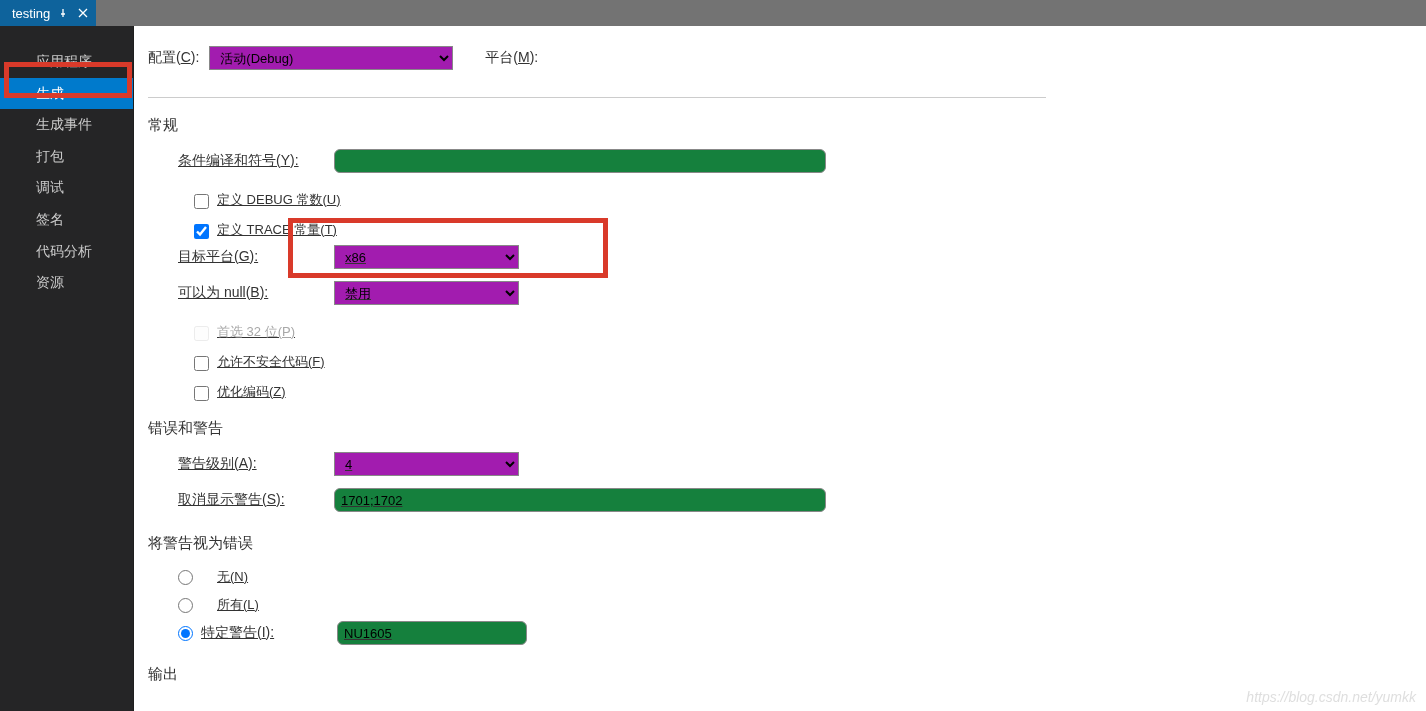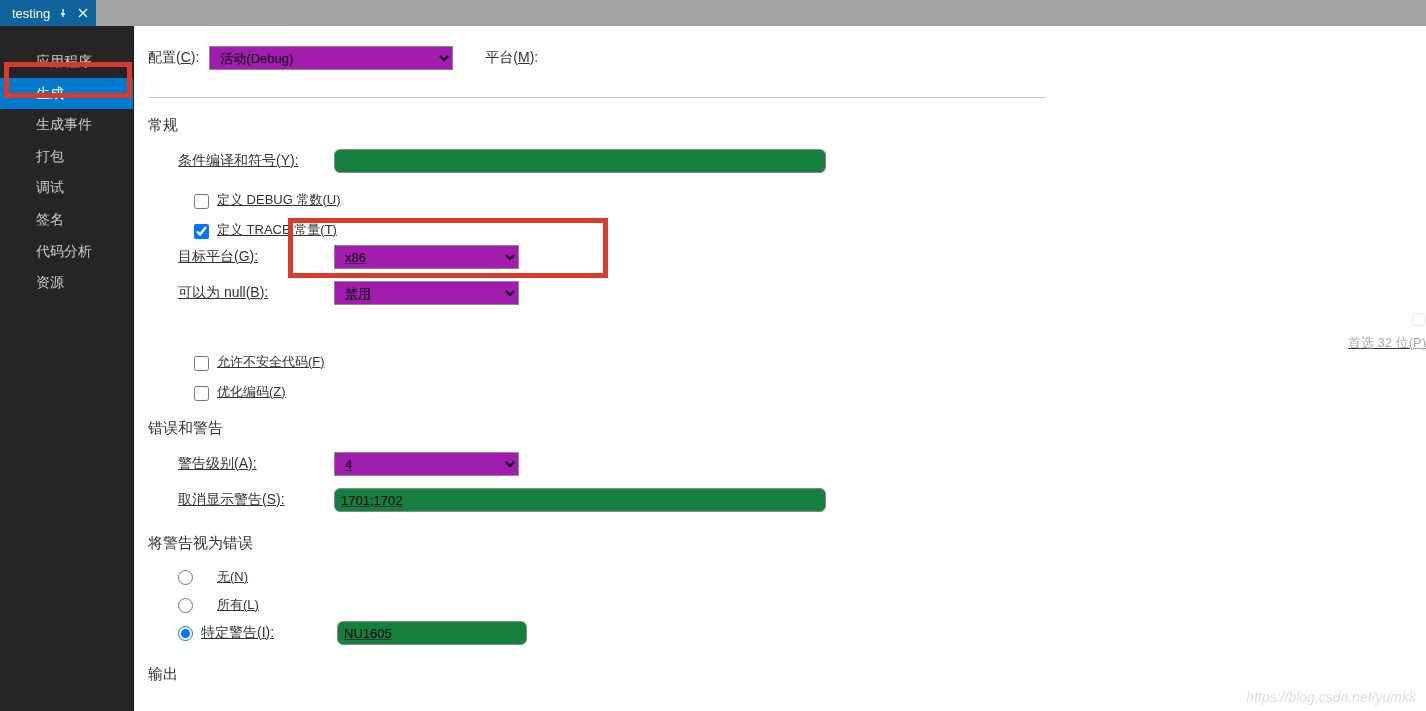--- a/index.html
+++ b/index.html
@@ -8,21 +8,21 @@
       font-size: 13px;
       background: #1e1e1e;
       width: 1426px;
       height: 711px;
       overflow: hidden;
       position: relative;
       color: #333;
     }
     .tab-bar {
       height: 26px;
-      background: #a3a3a3;
+      background: #737373;
       display: flex;
       align-items: stretch;
     }
     .tab {
       display: flex;
       align-items: center;
       background: #0e639c;
       color: #fff;
       padding: 0 6px 0 12px;
       gap: 6px;
@@ -100,21 +100,21 @@
     .top-row select.platform { width: 244px; }
     .section-title { font-size: 15px; margin-top: 18px; margin-bottom: 10px; }
     .form-block { padding-left: 30px; text-decoration: underline; }
     .form-row { display: flex; align-items: center; height: 32px; margin-bottom: 4px; }
     .form-label { width: 156px; font-size: 14px; }
     .form-row input[type="text"].wide { width: 492px; }
     .form-row input[type="text"].mid  { width: 492px; }
     .form-row select { width: 185px; }
     .check-row { display: flex; align-items: flex-end; height: 28px; gap: 8px; margin-bottom: 2px; padding-left: 16px; }
     .check-row input[type="checkbox"] { width: 15px; height: 15px; }
-    .check-row.disabled { color: #a8a8a8; flex-direction: column; }
+    .check-row.disabled { color: #a8a8a8; }
     .check-row.disabled input { opacity: .4; }
     .radio-row { display: flex; align-items: center; height: 28px; gap: 24px; }
     .radio-row input[type="radio"] { width: 15px; height: 15px; }
     .under { text-decoration: underline; }
     .watermark {
       position: absolute;
       right: 10px; bottom: 6px;
       color: rgba(160,160,160,.35);
       font-size: 14px;
       font-style: italic;

